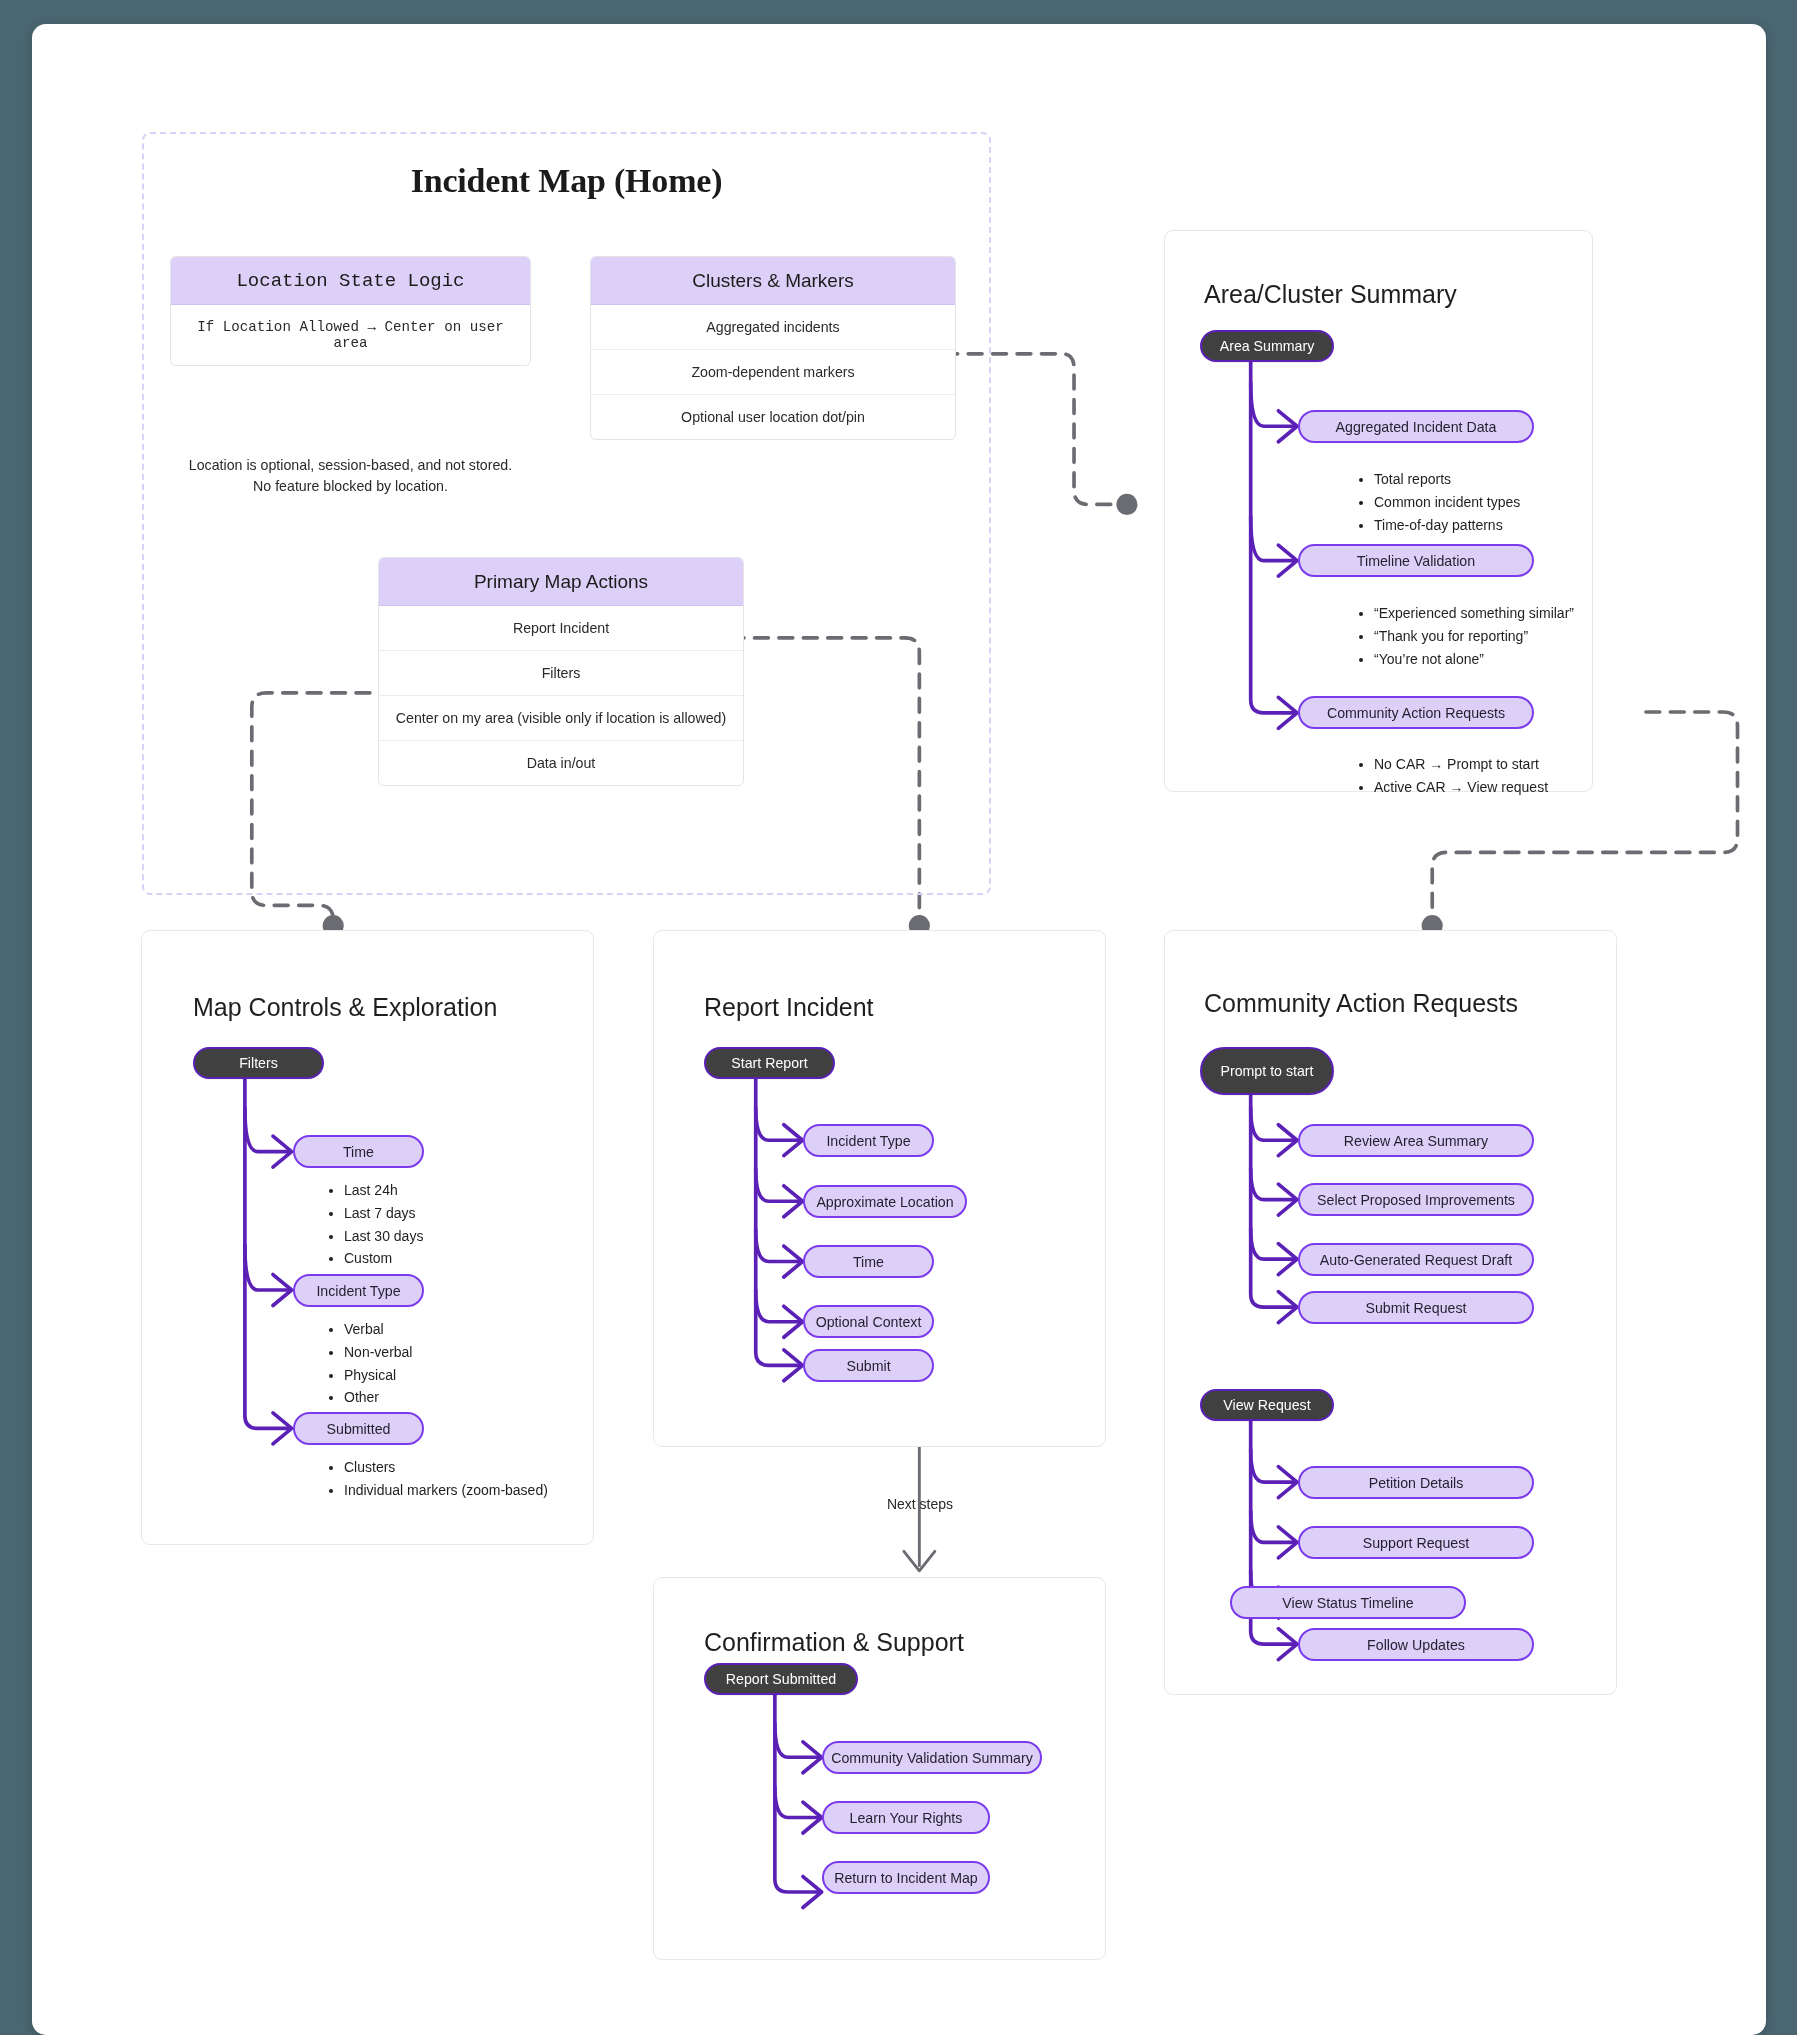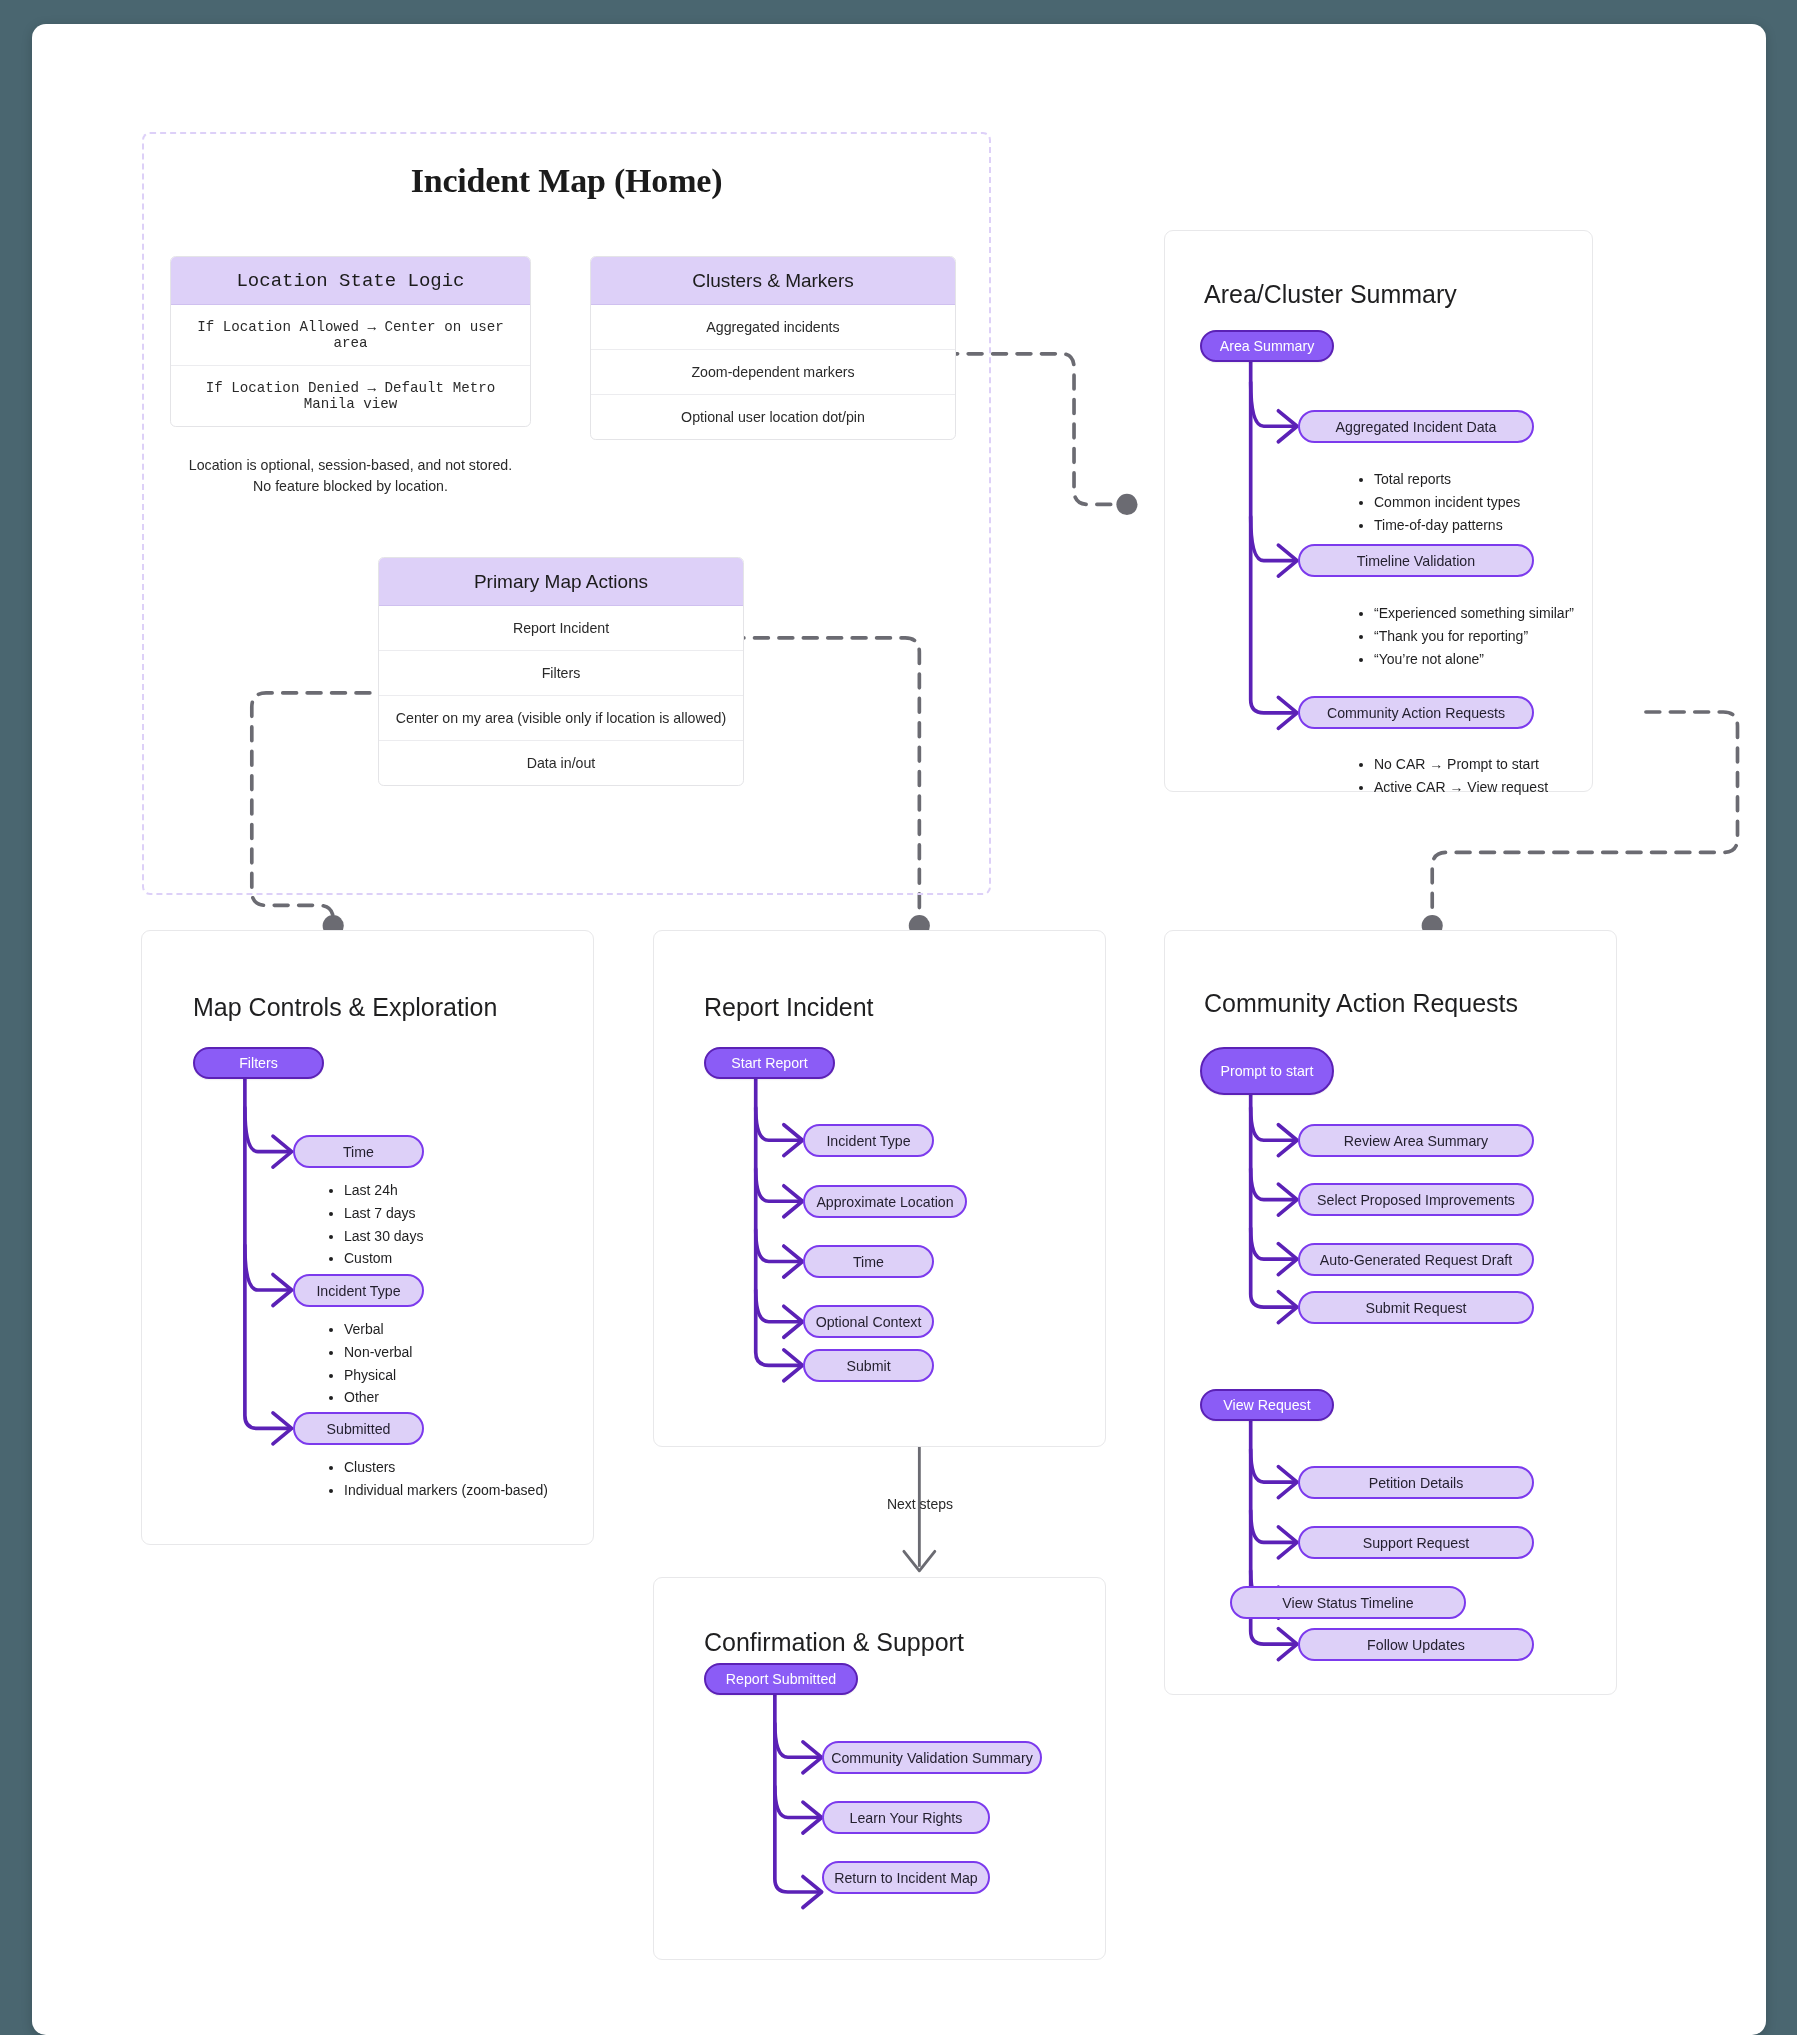--- a/index.html
+++ b/index.html
@@ -97,21 +97,21 @@
     position: absolute;
     box-sizing: border-box;
     border-radius: 407px;
     display: flex;
     align-items: center;
     justify-content: center;
     text-align: center;
     white-space: nowrap;
   }
   .node.primary {
-    background: #8b5cf6;
+    background: #404040;
     border: 2px solid #5b21b6;
     color: #ffffff;
     font-size: 14.2px;
     box-shadow: 0 1.2px 0 rgba(0,0,0,0.05);
   }
   .node.secondary {
     background: #ddd0f8;
     border: 2px solid #7c3aed;
     color: #231f2e;
     font-size: 14.2px;
@@ -186,21 +186,20 @@
       <path class="solid-gray" d="M 2180,3490 V 3790"></path>
       <path class="solid-gray" d="M 2142,3752 L 2180,3800 L 2218,3752" stroke-linecap="round" stroke-linejoin="round"></path>
     </svg>
 
     <div class="group-frame"></div>
     <div class="group-title">Incident Map (Home)</div>
 
     <div class="tcard" style="left:138px; top:232px; width:361px;font-family:Liberation Mono, monospace;">
       <div class="thead">Location State Logic</div>
       <div class="trow">If Location Allowed → Center on user area</div>
-      <div class="trow">If Location Denied → Default Metro Manila view</div>
     </div>
     <div class="note" style="left:138px; top:431px; width:361px;">
       <div>Location is optional, session-based, and not stored.</div>
       <div>No feature blocked by location.</div>
     </div>
 
     <div class="tcard" style="left:558px; top:232px; width:366px;">
       <div class="thead">Clusters &amp; Markers</div>
       <div class="trow">Aggregated incidents</div>
       <div class="trow">Zoom-dependent markers</div>

